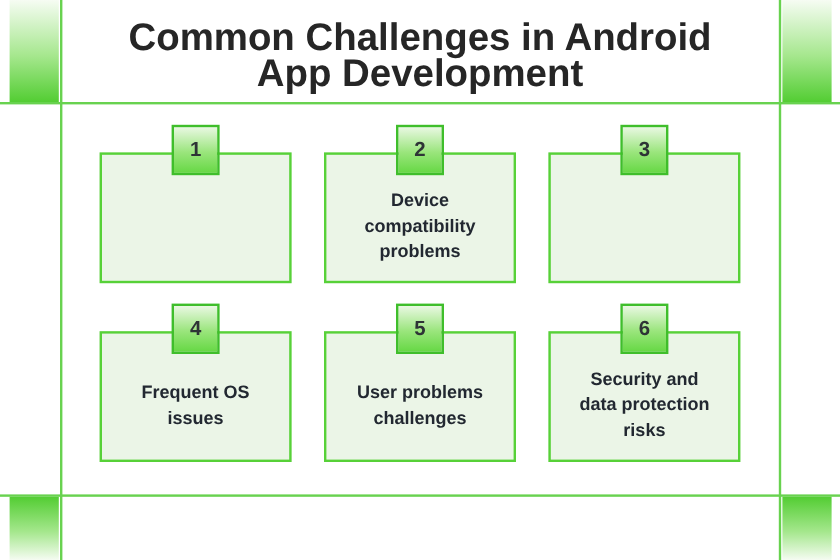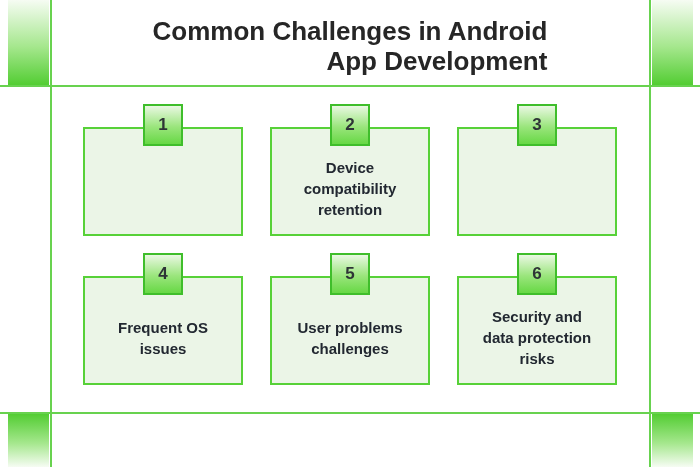--- a/index.html
+++ b/index.html
@@ -39,22 +39,22 @@
   .corner.tl, .corner.bl { left: 8px; }
   .corner.tr, .corner.br { left: 652px; }
 
   
   .title-wrap {
     position: absolute; top: 0; left: 52px; right: 52px; height: 86px;
     display: flex; align-items: center; justify-content: center;
   }
   .title-wrap h1 {
     margin: 0; padding-top: 6px;
-    font-size: 26px; line-height: 30px; font-weight: bold;
-    color: #262626; text-align: right; white-space: pre-line;
+    font-size: 32px; line-height: 30px; font-weight: bold;
+    color: #262626; text-align: center; white-space: pre-line;
   }
 
   
   .cards {
     position: absolute; left: 83px; top: 127px;
     display: grid;
     grid-template-columns: 160px 160px 160px;
     column-gap: 27px; row-gap: 40px;
   }
   .card {
@@ -109,21 +109,21 @@
         <span>1</span>
       </div>
     </section>
 
     <section class="card">
       <div class="badge">
         <span>2</span>
       </div>
       <p class="label">Device
 compatibility
-retention</p>
+problems</p>
     </section>
 
     <section class="card">
       <div class="badge">
         <span>3</span>
       </div>
     </section>
 
     <section class="card">
       <div class="badge">

